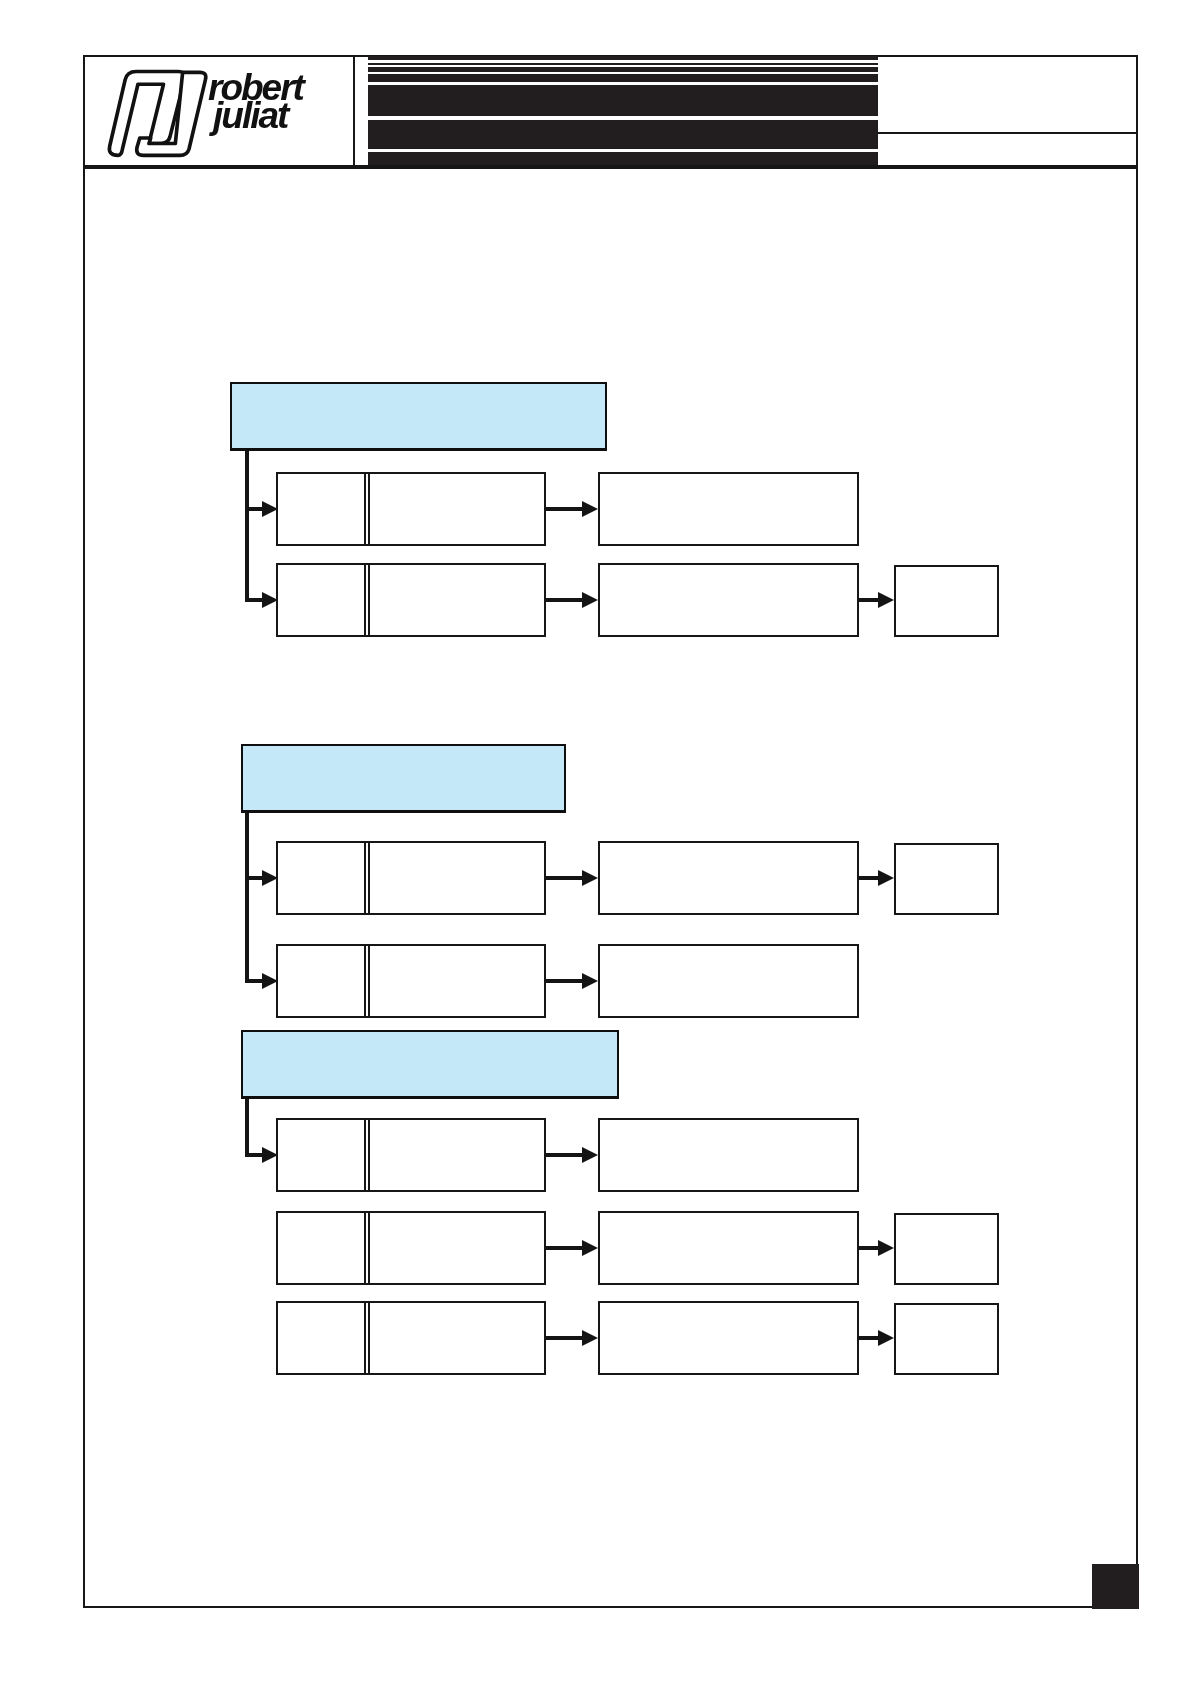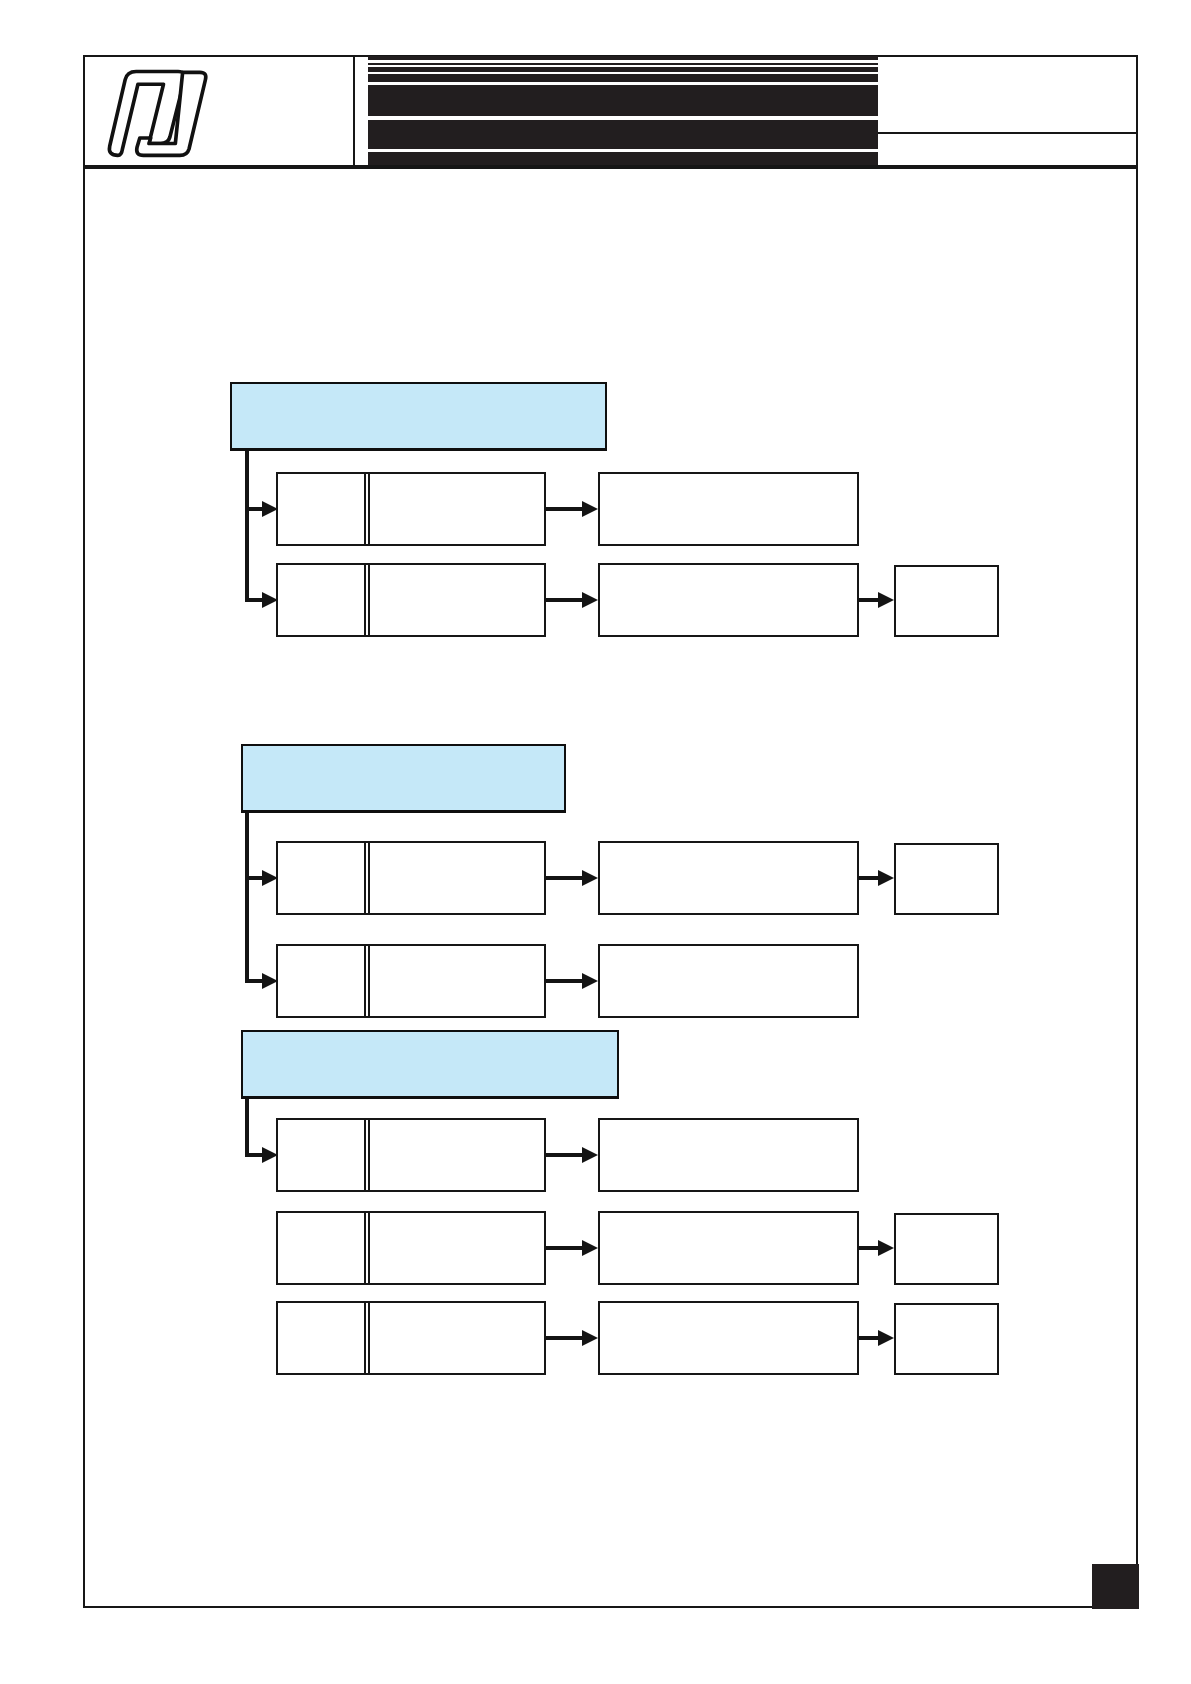--- a/index.html
+++ b/index.html
@@ -38,20 +38,21 @@
 <div class="page">
 
   <div class="outer-border"></div>
 
   <svg class="logo-mark" viewBox="0 0 125 100" preserveAspectRatio="xMidYMid meet">
     <g fill="#ffffff" stroke="#111111" stroke-width="4" stroke-linejoin="round">
       <path d="M24,97 Q13,97 15,87 L32,14 Q34,5 44,5 L90,5 Q99,5 97,14 L81,77 Q79,84 71,84 L58,84 L74,19 L46,19 L29,90 Q28,97 24,97 Z"></path>
       <path d="M95,6 L114,6 Q122,6 120,14 L102,90 Q100,97 92,97 L52,97 Q43,97 45,88 L48,78 L60,78 L58,84 L87,84 L95,6 Z"></path>
     </g>
   </svg>
+  <div class="logo-text"><span class="l1">robert</span><span class="l2">juliat</span></div>
 
   <div class="logo-divider"></div>
 
   <div class="redacted-bar" id="redacted-bar" style="background: rgb(34, 30, 31);">
       <div class="stripe" style="top: 4px; height: 3px; background: rgb(255, 255, 255);"></div>
       <div class="stripe" style="top: 9px; height: 2px; background: rgb(255, 255, 255);"></div>
       <div class="stripe" style="top: 16px; height: 2px; background: rgb(255, 255, 255);"></div>
       <div class="stripe" style="top: 26px; height: 3px; background: rgb(255, 255, 255);"></div>
       <div class="stripe" style="top: 60px; height: 4px; background: rgb(255, 255, 255);"></div>
       <div class="stripe" style="top: 93px; height: 3px; background: rgb(255, 255, 255);"></div>

